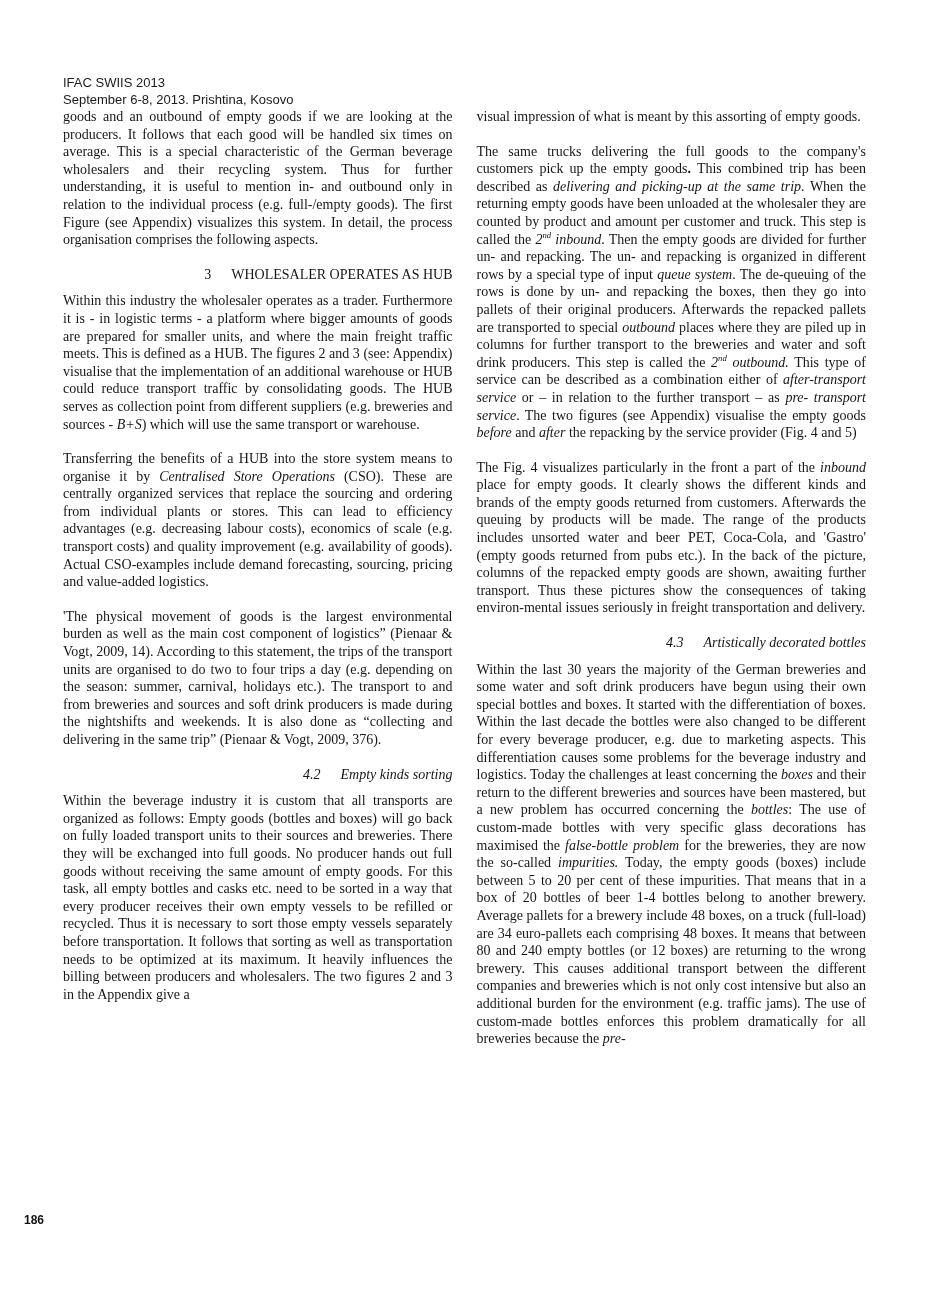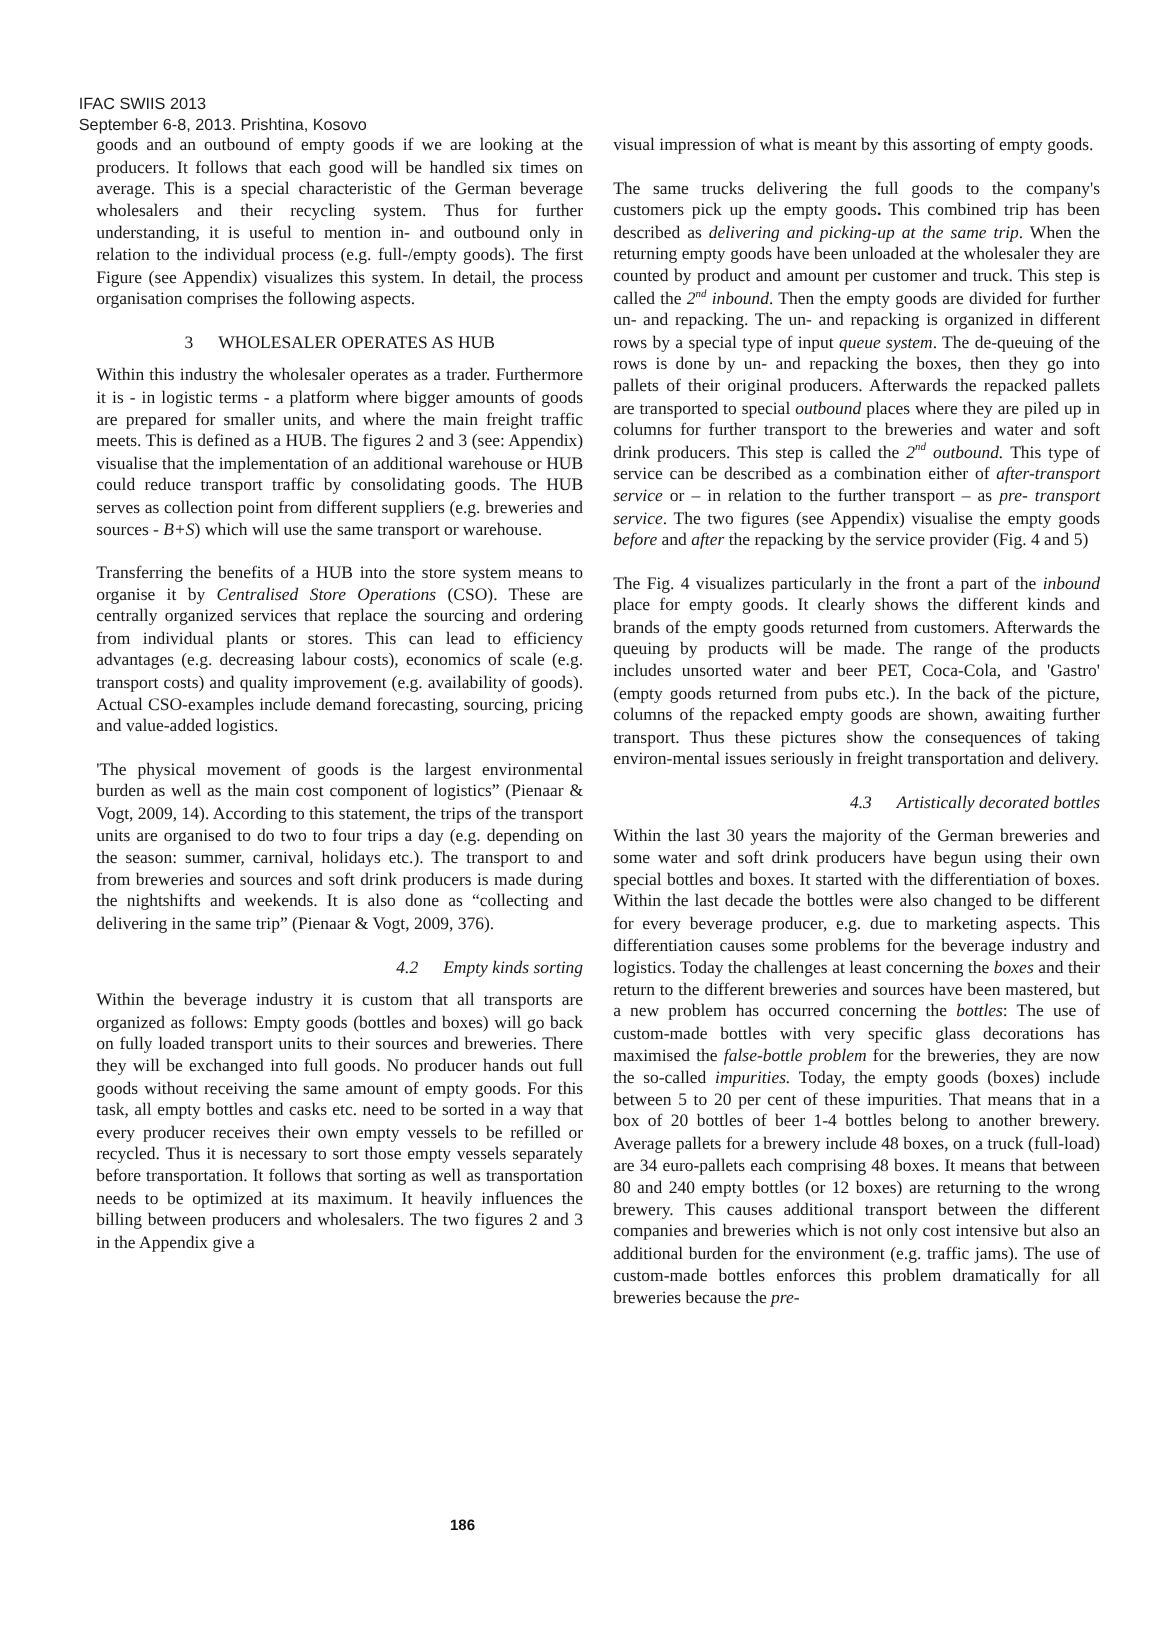--- a/index.html
+++ b/index.html
@@ -2,31 +2,31 @@
 <html><head>
 <meta charset="utf-8">
 <style>
   html,body{margin:0;padding:0;background:#fff;}
   body{width:926px;height:1309px;position:relative;color:#161616;
        font-family:"Liberation Serif","DejaVu Serif",serif;}
   .page{position:absolute;inset:0;background:#ffffff;}
   .hdr{position:absolute;left:63px;top:33px;
        font-family:"Liberation Sans","DejaVu Sans",sans-serif;
        font-size:13px;line-height:17px;color:#1b1b1b;margin-top:41px;}
-  .cols{position:absolute;left:77px;top:108px;width:803px;
+  .cols{position:absolute;left:63px;top:108px;width:803px;
         display:flex;gap:24px;}
   .col{flex:1 1 0;font-size:14px;line-height:17.6px;text-align:justify;}
   .col p{margin:0 0 17px;}
-  .col .h1{text-align:center;margin:14px 0 9px;}
+  .col .h1{text-align:right;margin:14px 0 9px;}
   .col .h2{text-align:right;font-style:italic;margin:14px 0 9px;}
   .hnum{margin-right:20px;}
   sup{font-size:0.62em;line-height:0;vertical-align:super;}
-  .ftr{position:absolute;left:0;top:1213px;width:740px;text-align:center;
+  .ftr{position:absolute;left:0;top:1213px;width:740px;
        font-family:"Liberation Sans","DejaVu Sans",sans-serif;
-       font-size:12px;font-weight:bold;color:#111;}
+       font-size:12px;font-weight:bold;color:#111;padding-left:24px;}
 </style>
 </head>
 <body>
 
 <div class="page">
   <div class="hdr">
     <div>IFAC SWIIS 2013</div>
     <div>September 6-8, 2013. Prishtina, Kosovo</div>
   </div>
 

